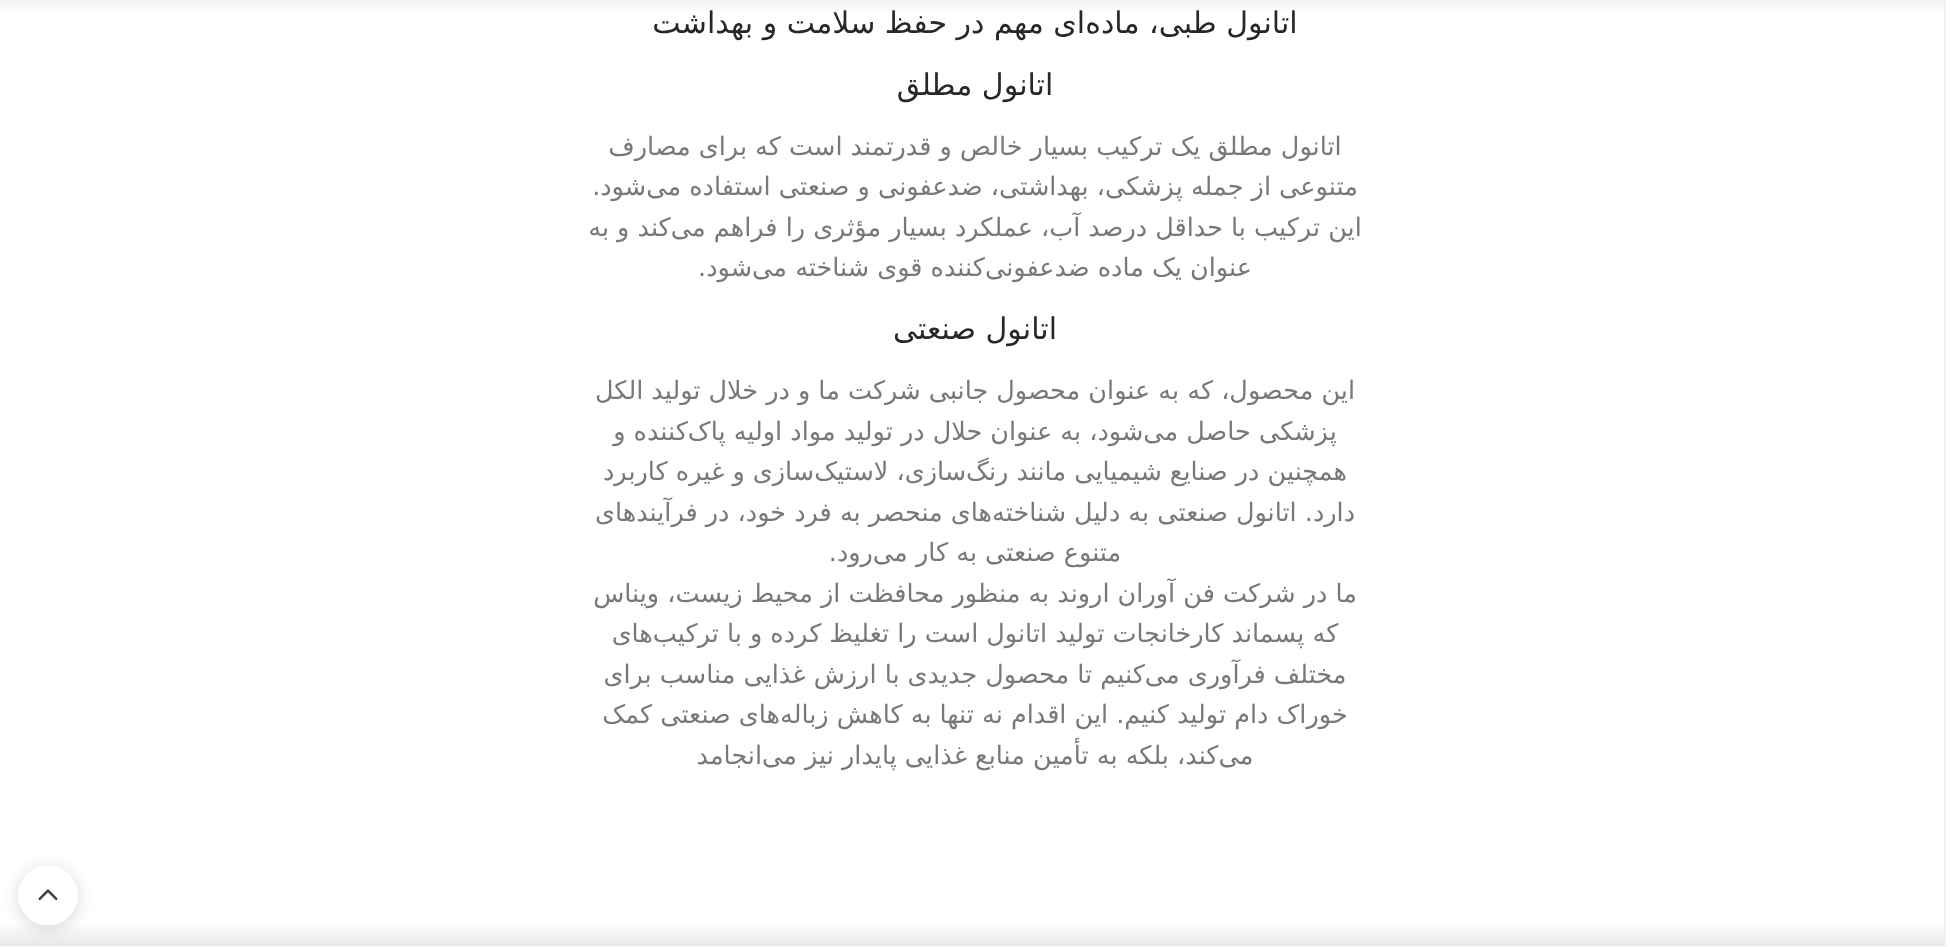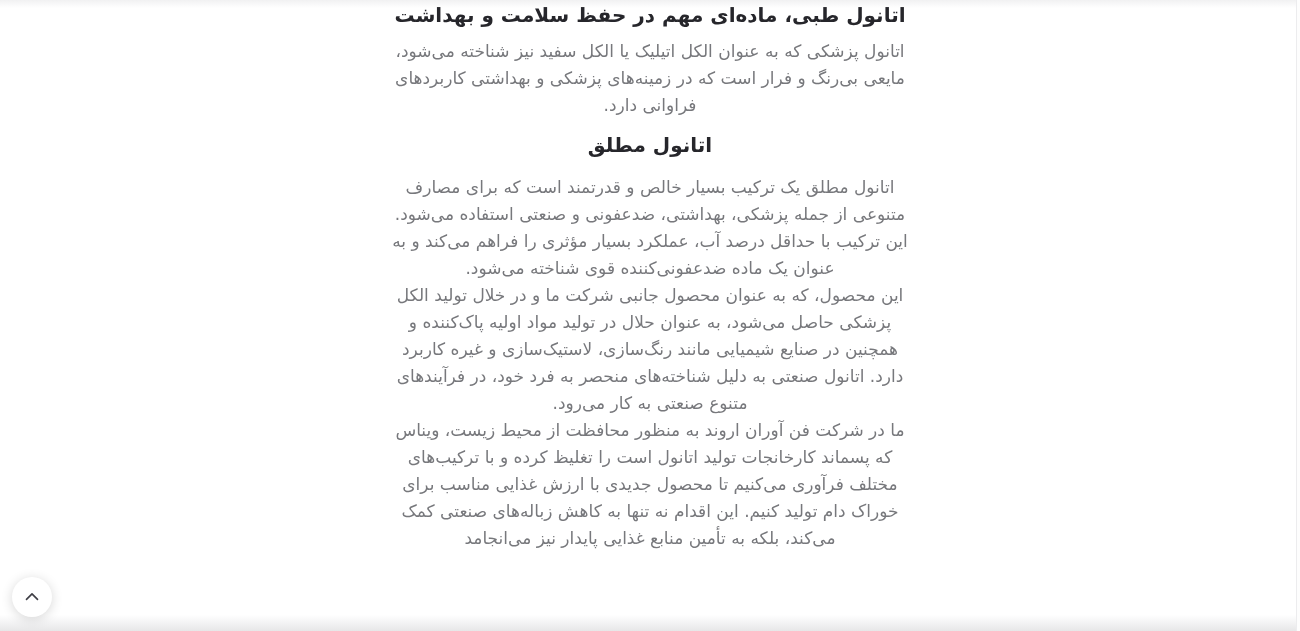--- a/index.html
+++ b/index.html
@@ -51,21 +51,21 @@
   }
   .content {
     width: 516px;
     margin: 0 auto;
     direction: rtl;
     text-align: center;
   }
   .section-heading {
     font-size: 20px;
     line-height: 30px;
-    font-weight: bold;
+    font-weight: normal;
     color: var(--heading-color);
     margin: 11px 0 14px;
   }
   .article-section:first-child .section-heading {
     margin-top: 0;
     margin-bottom: 8px;
   }
   .section-paragraph {
     font-size: 17px;
     line-height: 27px;
@@ -95,29 +95,29 @@
 </style>
 </head>
 <body>
 
 <div class="top-fade"></div>
 
 <main class="content" dir="rtl" lang="fa">
 
   <section class="article-section">
     <h2 class="section-heading">اتانول طبی، ماده‌ای مهم در حفظ سلامت و بهداشت</h2>
-    <p class="section-paragraph">اتانول پزشکی که به عنوان الکل اتیلیک یا الکل سفید نیز شناخته می‌شود، مایعی بی‌رنگ و فرار است که در زمینه‌های پزشکی و بهداشتی کاربردهای فراوانی دارد.</p>
   </section>
 
   <section class="article-section">
     <h2 class="section-heading">اتانول مطلق</h2>
     <p class="section-paragraph">اتانول مطلق یک ترکیب بسیار خالص و قدرتمند است که برای مصارف متنوعی از جمله پزشکی، بهداشتی، ضدعفونی و صنعتی استفاده می‌شود. این ترکیب با حداقل درصد آب، عملکرد بسیار مؤثری را فراهم می‌کند و به عنوان یک ماده ضدعفونی‌کننده قوی شناخته می‌شود.</p>
   </section>
 
   <section class="article-section">
+    <h2 class="section-heading">اتانول صنعتی</h2>
     <p class="section-paragraph">این محصول، که به عنوان محصول جانبی شرکت ما و در خلال تولید الکل پزشکی حاصل می‌شود، به عنوان حلال در تولید مواد اولیه پاک‌کننده و همچنین در صنایع شیمیایی مانند رنگ‌سازی، لاستیک‌سازی و غیره کاربرد دارد. اتانول صنعتی به دلیل شناخته‌های منحصر به فرد خود، در فرآیندهای متنوع صنعتی به کار می‌رود.</p>
   </section>
 
   <section class="article-section">
     <p class="section-paragraph">ما در شرکت فن آوران اروند به منظور محافظت از محیط زیست، ویناس که پسماند کارخانجات تولید اتانول است را تغلیظ کرده و با ترکیب‌های مختلف فرآوری می‌کنیم تا محصول جدیدی با ارزش غذایی مناسب برای خوراک دام تولید کنیم. این اقدام نه تنها به کاهش زباله‌های صنعتی کمک می‌کند، بلکه به تأمین منابع غذایی پایدار نیز می‌انجامد</p>
   </section>
 
 </main>
 
 <button class="scroll-top" aria-label="scroll to top">

